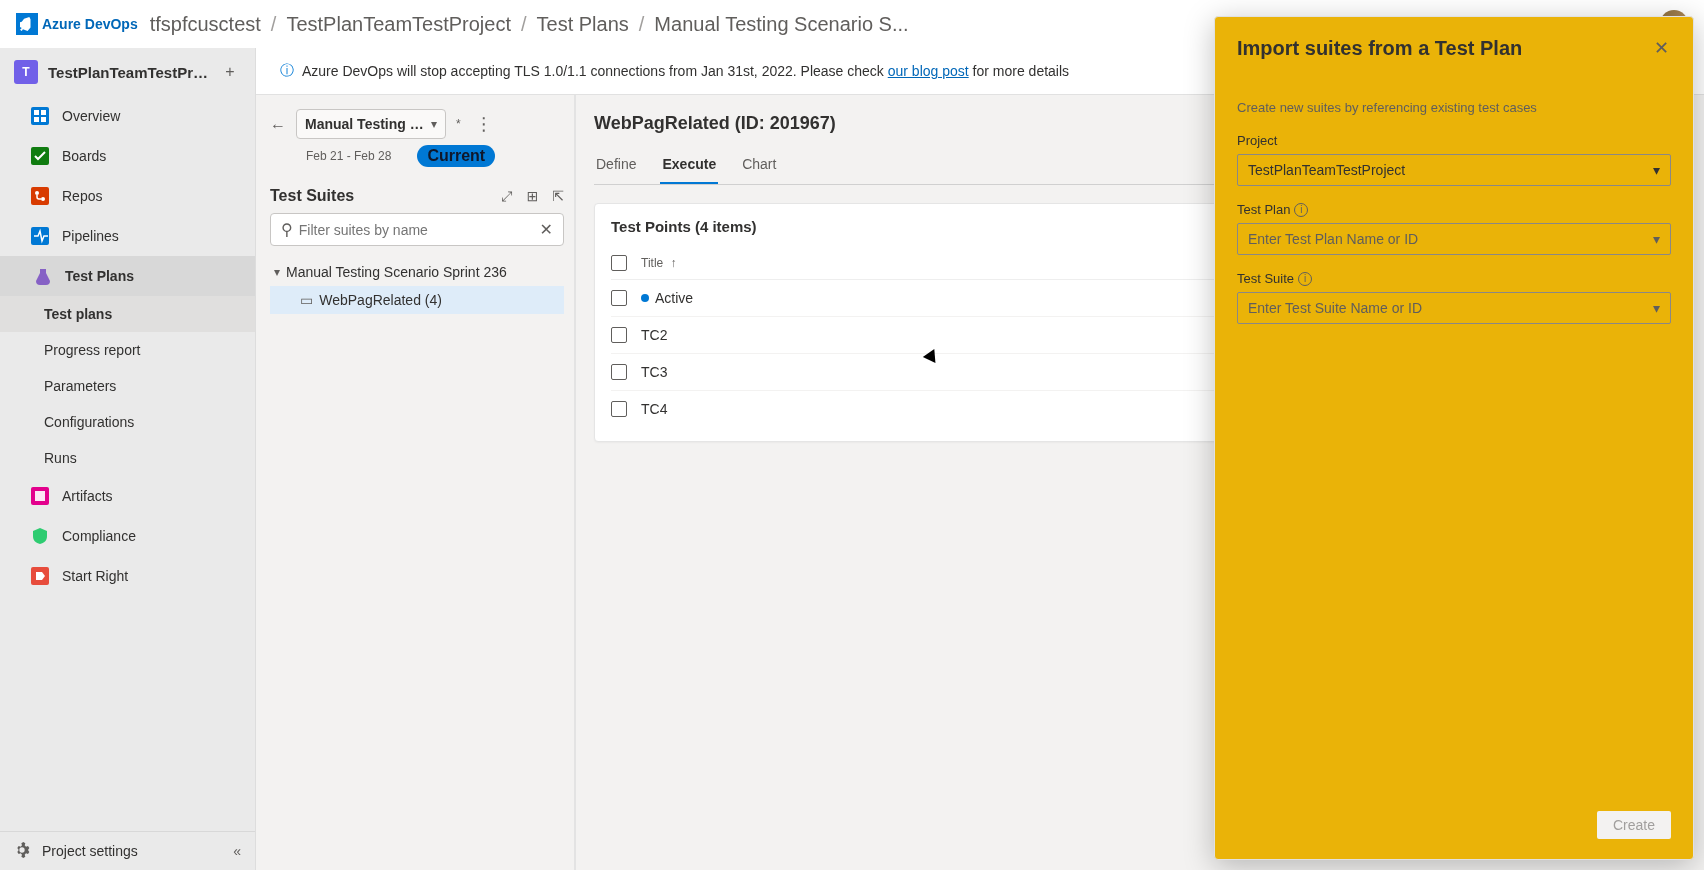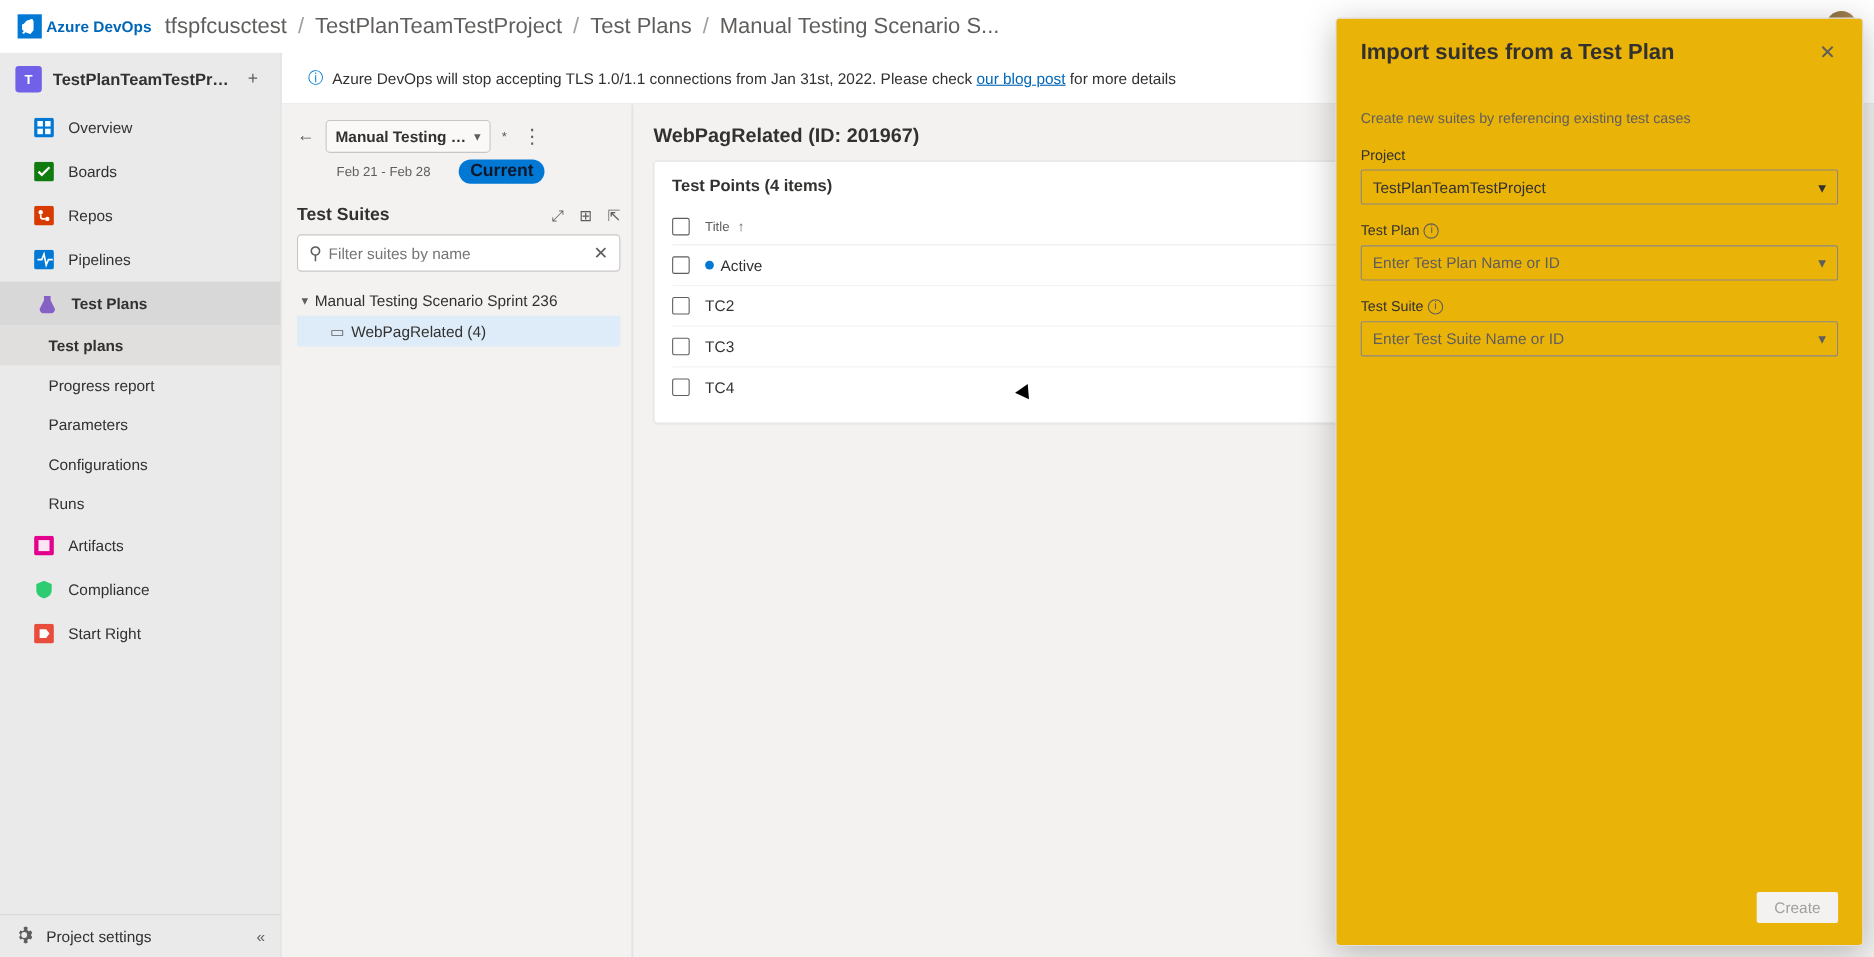--- a/index.html
+++ b/index.html
@@ -293,20 +293,25 @@
           <div class="tree-row tree-indent selected">
             <span class="folder">▭</span>
             <span>WebPagRelated (4)</span>
           </div>
         </div>
       </div>
 
       <div class="details-col" style="position:relative;">
         <div class="detail-title">WebPagRelated (ID: 201967)</div>
 
+        <div class="tabs">
+          <div class="tab">Define</div>
+          <div class="tab active">Execute</div>
+          <div class="tab">Chart</div>
+        </div>
 
         <div class="card">
           <div class="card-title">Test Points (4 items)</div>
           <div class="theader">
             <span class="checkbox"></span>
             <span class="col">
               <span>Title</span>
               <span class="sort-arrow">↑</span>
             </span>
             <span class="col" style="max-width:120px;">Outcome</span>

